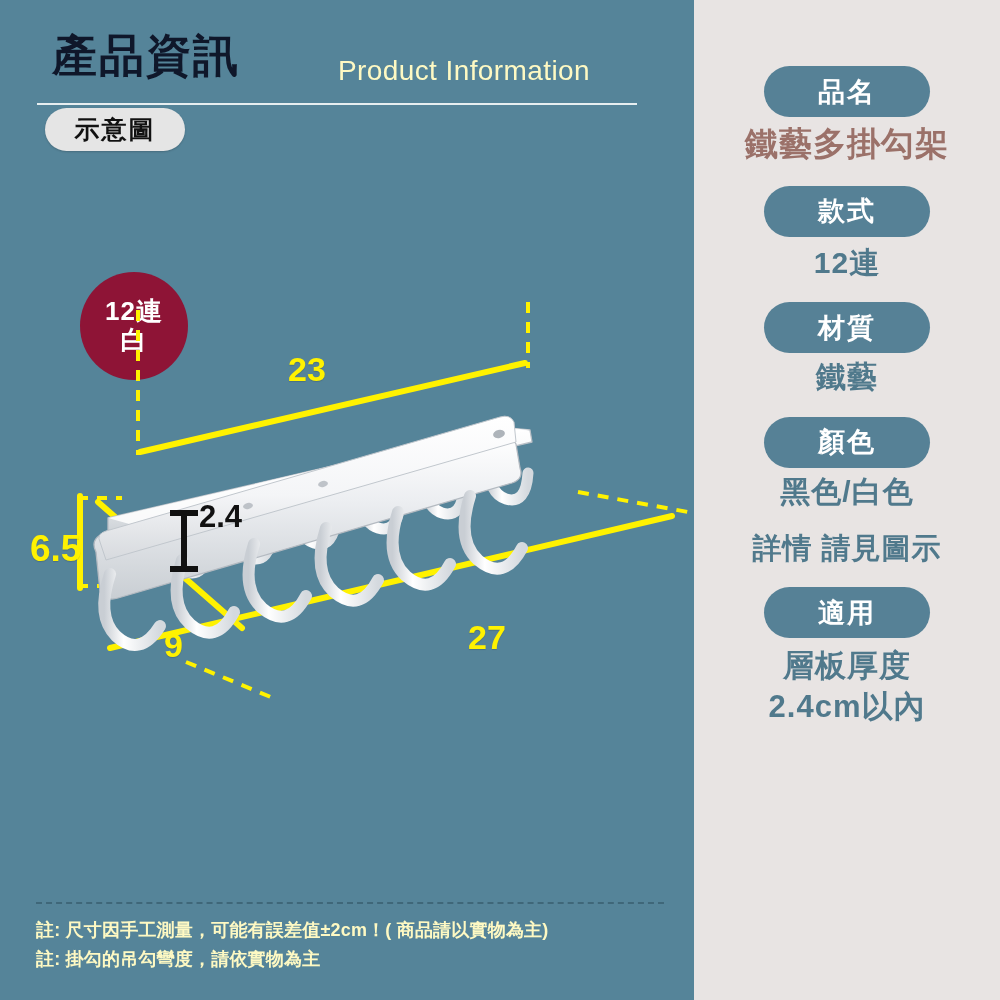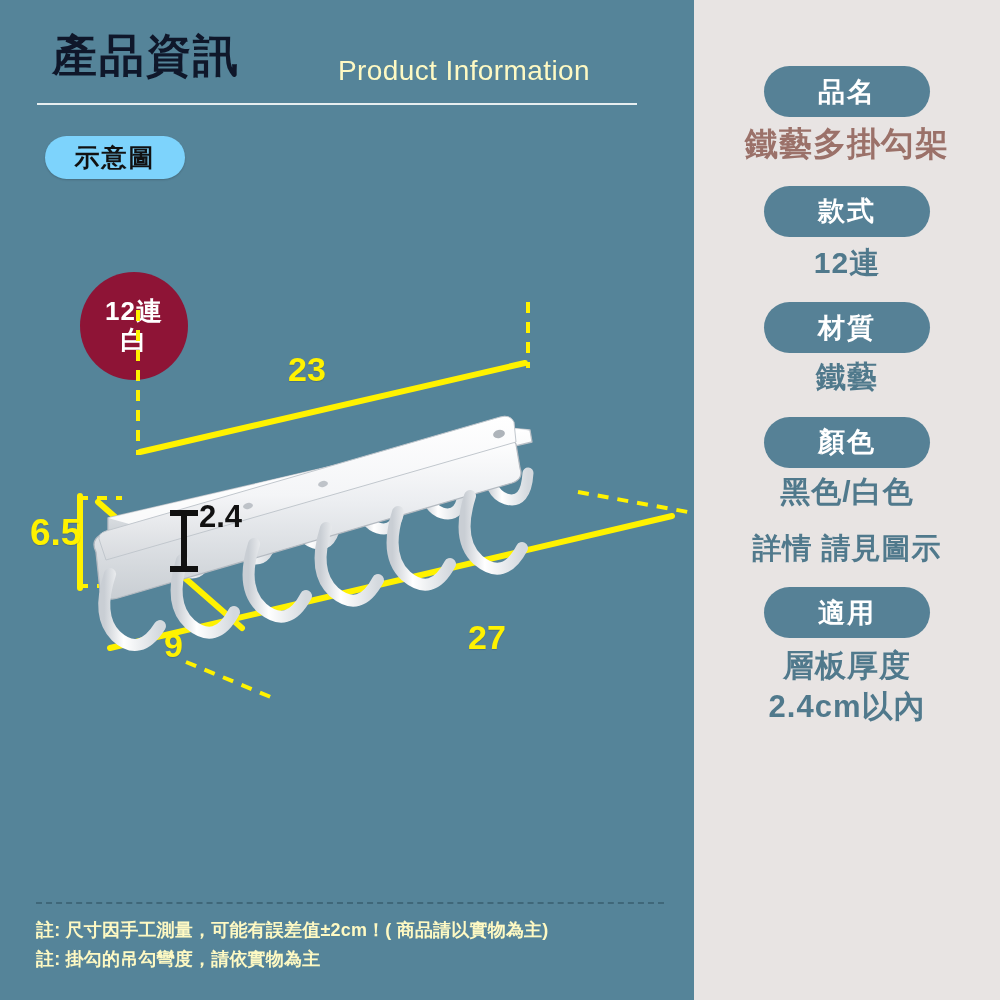--- a/index.html
+++ b/index.html
@@ -56,25 +56,25 @@
     position: absolute;
     left: 37px;
     top: 103px;
     width: 600px;
     height: 2px;
     background: #e7eef0;
   }
   #schematic-badge {
     position: absolute;
     left: 45px;
-    top: 136px;
+    top: 108px;
     width: 140px;
     height: 43px;
     border-radius: 22px;
-    background: #7dd3fc;
+    background: #e5e5e5;
     display: flex;
     align-items: center;
     justify-content: center;
     box-shadow: 0 1px 2px rgba(0,0,0,0.18);
   }
   #schematic-badge span {
     font-size: 25px;
     font-weight: bold;
     color: #111111;
     letter-spacing: 2px;
@@ -115,21 +115,21 @@
   
   .dim-label {
     position: absolute;
     font-weight: bold;
     color: #fff200;
     line-height: 1;
     text-shadow: 0 1px 1px rgba(0,0,0,0.15);
   }
   #dim-23  { left: 288px; top: 352px; font-size: 34px; }
   #dim-27  { left: 468px; top: 620px; font-size: 34px; }
-  #dim-65  { left: 30px;  top: 514px; font-size: 37px; }
+  #dim-65  { left: 30px;  top: 530px; font-size: 37px; }
   #dim-9   { left: 164px; top: 628px; font-size: 34px; }
   #dim-24  {
     position: absolute;
     left: 199px; top: 501px;
     font-size: 31px; font-weight: bold;
     color: #111111; line-height: 1;
   }
 
   
   #notes {

